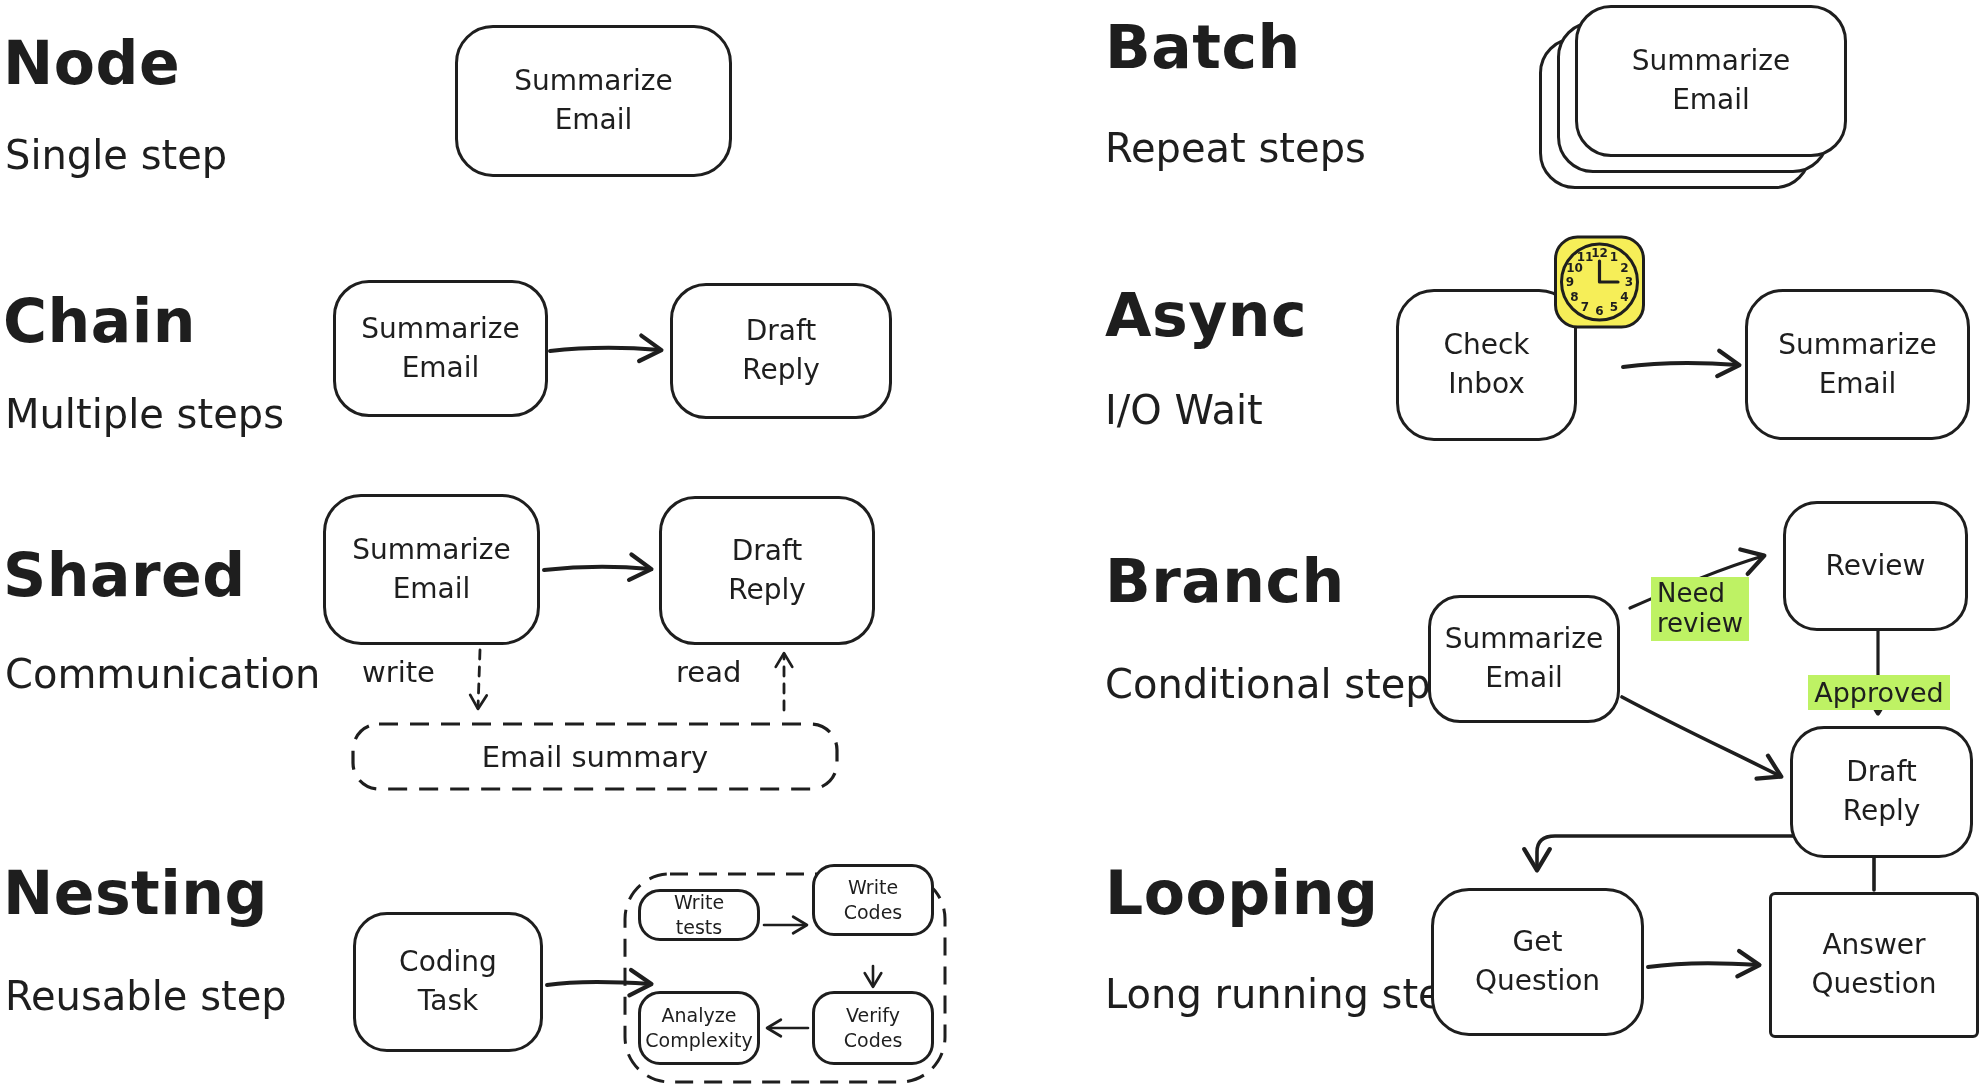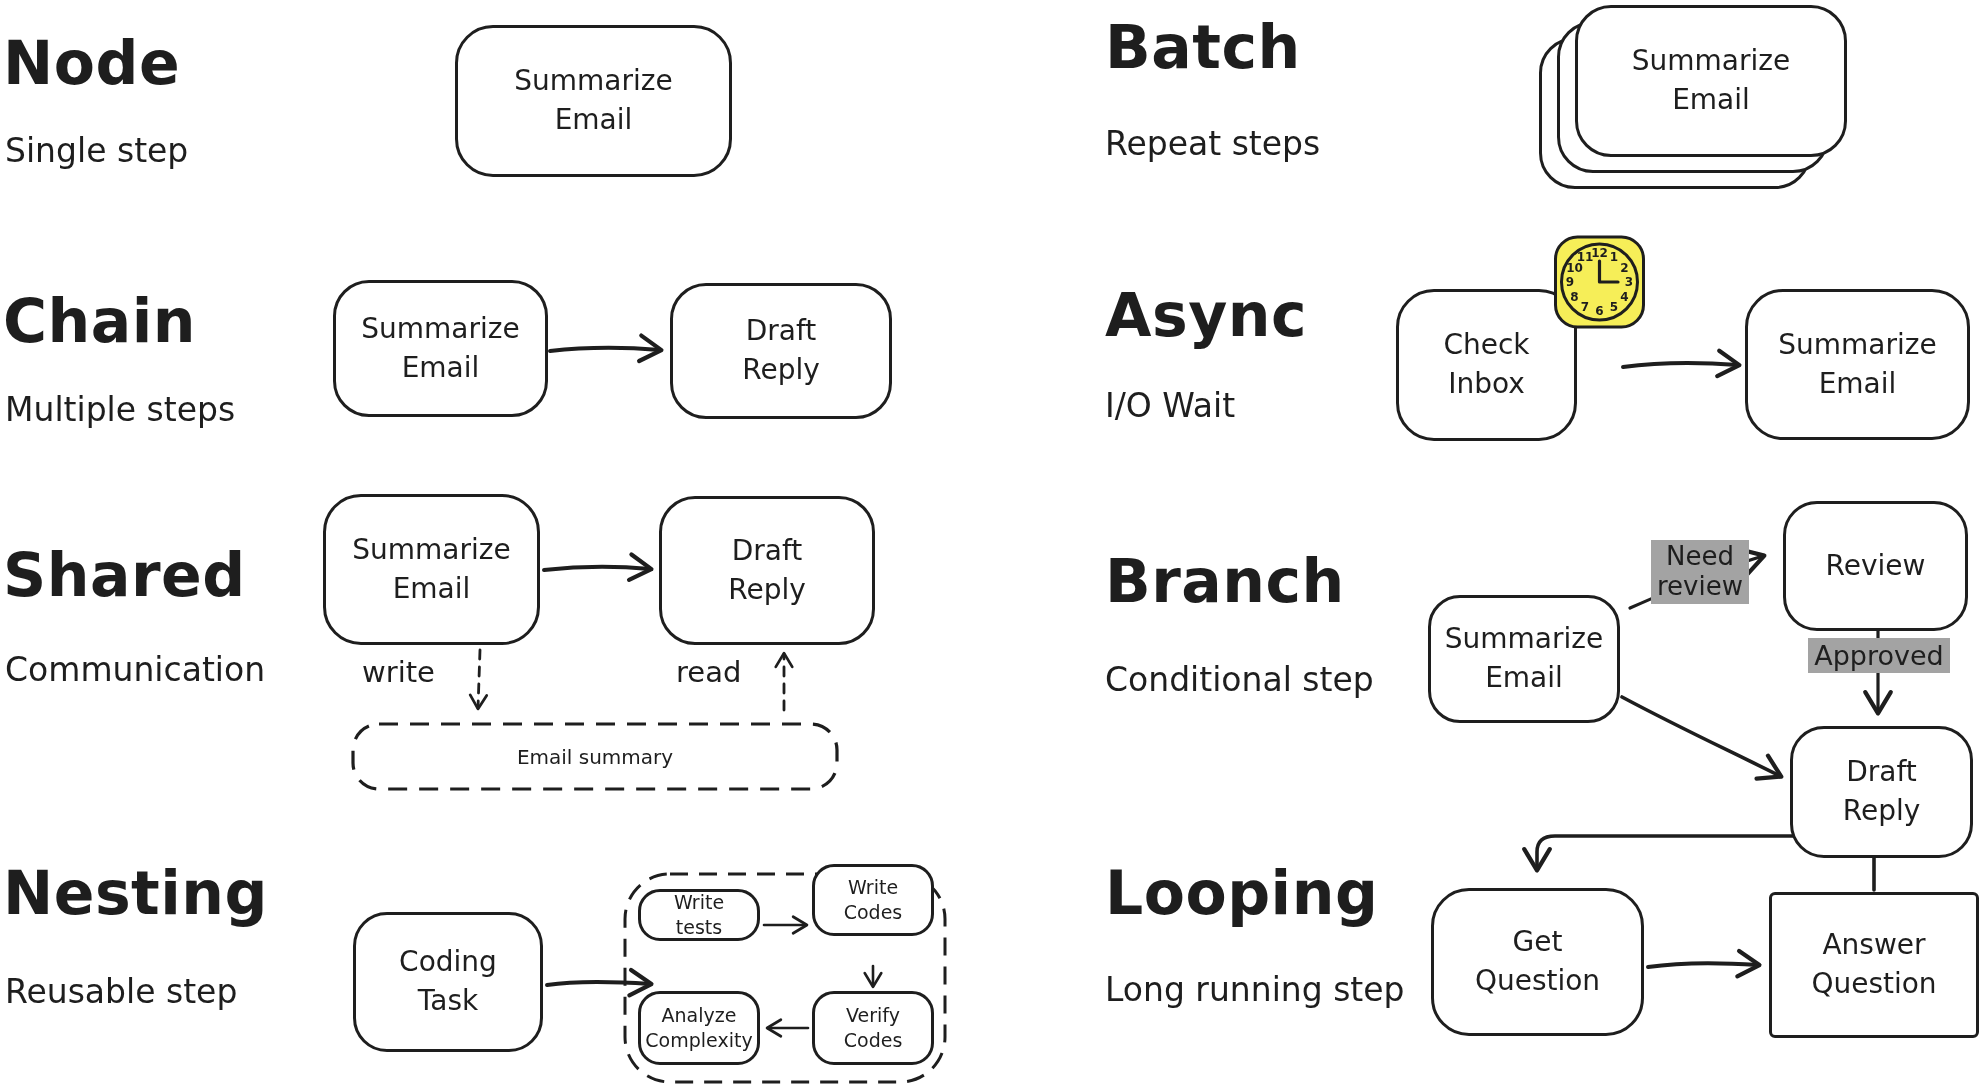--- a/index.html
+++ b/index.html
@@ -2,36 +2,36 @@
 <html><head>
 <meta charset="utf-8">
 <style>
   html,body{margin:0;padding:0;background:#ffffff;}
   .canvas{
     position:relative;width:1980px;height:1089px;background:#ffffff;
     font-family:"DejaVu Sans","Liberation Sans",sans-serif;color:#1e1e1e;
     overflow:hidden;
   }
   .t{position:absolute;font-size:60px;font-weight:700;line-height:1.05;letter-spacing:.5px;white-space:nowrap;}
-  .s{position:absolute;font-size:33px;line-height:1.1;white-space:nowrap;}
+  .s{position:absolute;font-size:40px;line-height:1.1;white-space:nowrap;}
   .box{
     position:absolute;background:#ffffff;border:3.6px solid #1e1e1e;
     display:flex;align-items:center;justify-content:center;text-align:center;
     font-size:28px;line-height:1.38;z-index:3;box-sizing:border-box;
   }
   .box>span{width:min-content;}
   .box.one>span{width:auto;white-space:nowrap;}
   .box.sm{font-size:19px;line-height:1.3;border-width:3px;}
   .store{
     position:absolute;display:flex;align-items:center;justify-content:center;
-    font-size:20px;z-index:3;text-align:center;
+    font-size:29px;z-index:3;text-align:center;
   }
   .lbl{position:absolute;z-index:4;font-size:29px;line-height:1.15;}
   .lbl.masked{display:flex;justify-content:center;}
-  .lbl.masked>span{background:#a3a3a3;text-align:center;padding:2px 6px;width:min-content;}
+  .lbl.masked>span{background:#bef264;padding:2px 6px;width:min-content;margin-top:37px;}
   .lbl.masked.one>span{width:auto;white-space:nowrap;}
   svg.wires{position:absolute;left:0;top:0;z-index:2;}
   .clock{position:absolute;left:1553px;top:234px;width:93px;height:96px;z-index:6;}
   .cards .card{position:absolute;background:#fff;border:3.6px solid #1e1e1e;border-radius:36px;box-sizing:border-box;}
 </style>
 </head>
 <body>
 
 <div class="canvas">
 

